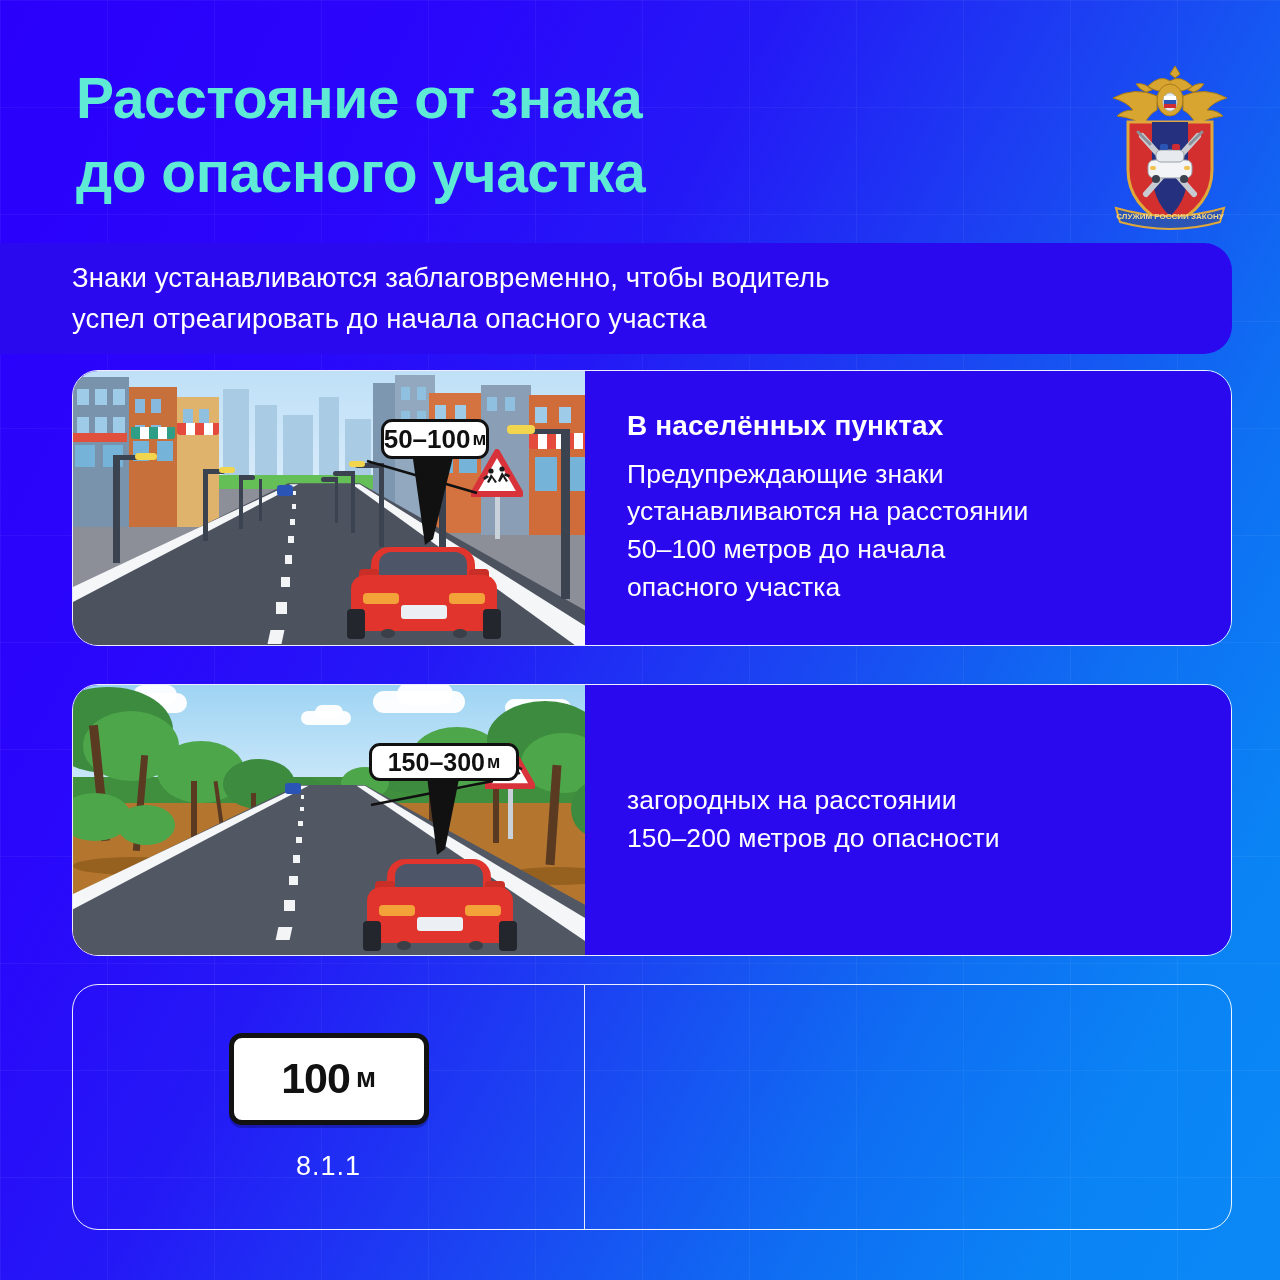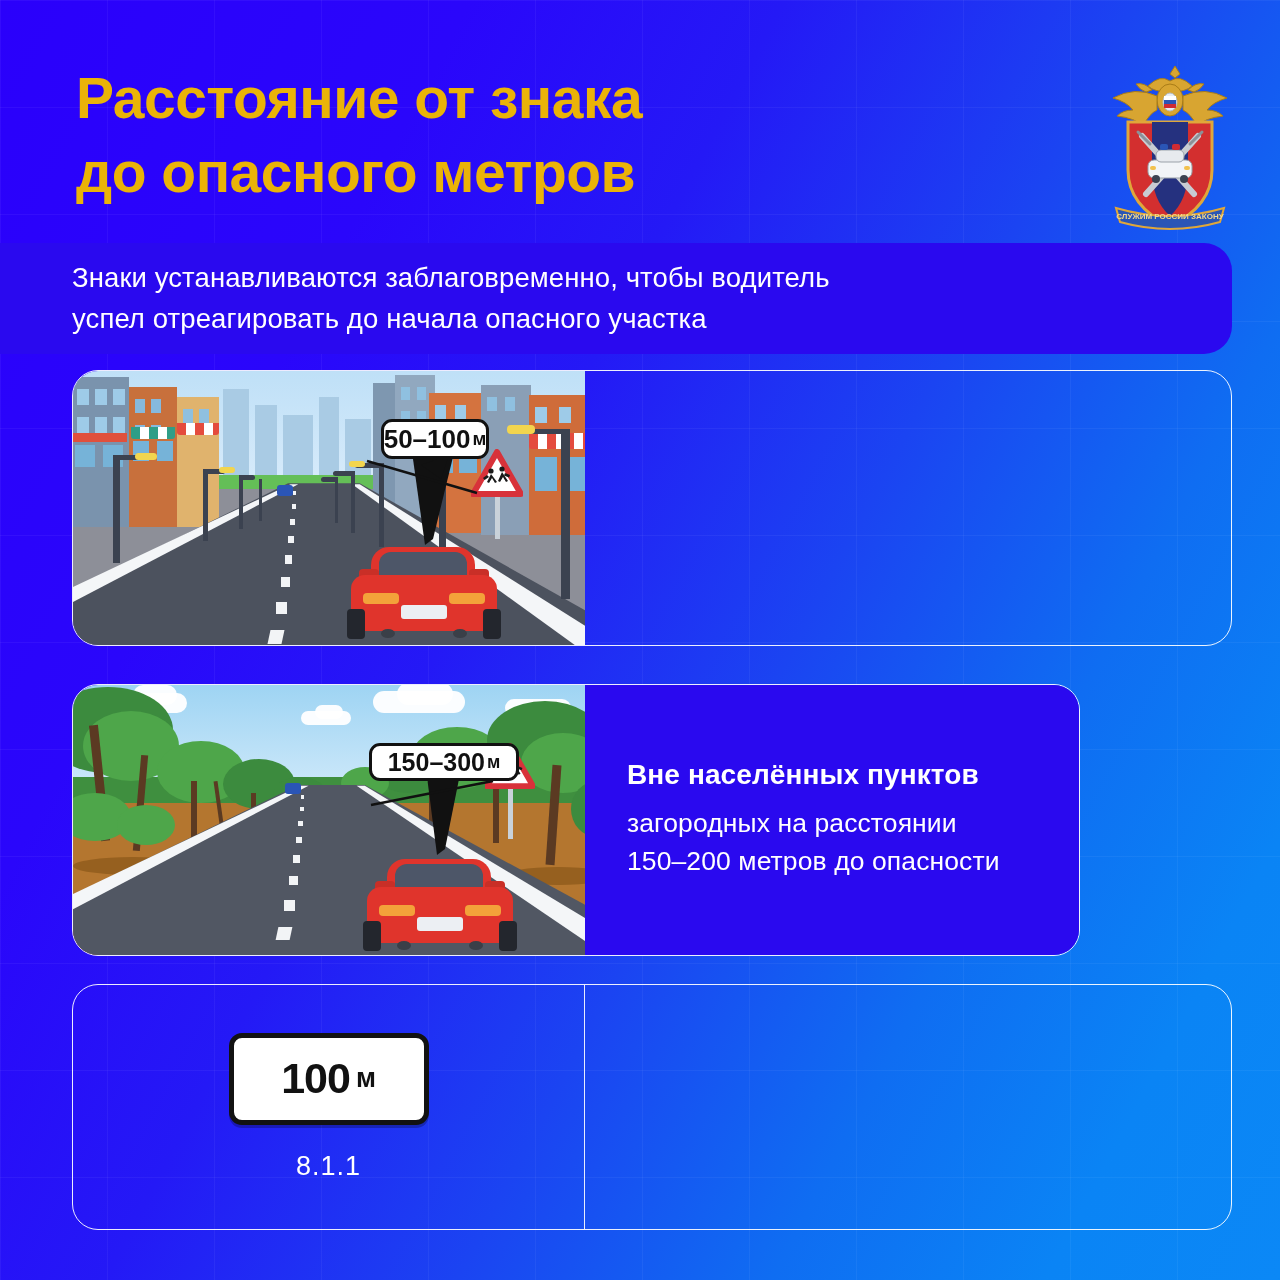--- a/index.html
+++ b/index.html
@@ -30,21 +30,21 @@
       linear-gradient(to bottom, rgba(255,255,255,.055) 1px, transparent 1px);
     background-size:107px 107px;
     opacity:.85;
   }
   #wrap { position:absolute; inset:0; }
 
   
   .title {
     position:absolute; left:76px; top:62px;
     width:840px;
-    color:#eab308;
+    color:#5eead4;
     font-size:57px;
     font-weight:bold;
     line-height:1.29;
     letter-spacing:-0.5px;
   }
   .title span { display:block; }
 
   
   .emblem { position:absolute; left:1086px; top:52px; width:168px; height:185px; }
 
@@ -80,21 +80,21 @@
     color:#fff;
   }
   .pane-txt h3 {
     font-size:28px; font-weight:bold; margin-bottom:14px; letter-spacing:.1px;
   }
   .pane-txt p { font-size:26.5px; line-height:1.42; letter-spacing:.1px; }
   .pane-txt p span { display:block; }
 
   #card1 { left:72px; top:370px; width:1160px; height:276px; }
   #card1 .pane-img { width:512px; }
-  #card2 { left:72px; top:684px; width:1008px; height:272px; }
+  #card2 { left:72px; top:684px; width:1160px; height:272px; }
   #card2 .pane-img { width:512px; }
 
   
   #card3 {
     left:72px; top:984px; width:1160px; height:246px;
     background:transparent;
   }
   #card3 .pane-sign {
     width:512px;
     display:flex; flex-direction:column;
@@ -213,21 +213,21 @@
 </head>
 <body>
 
 <div id="bg"></div>
 <div id="grid"></div>
 
 <div id="wrap">
 
   <div class="title">
     <span>Расстояние от знака</span>
-    <span>до опасного метров</span>
+    <span>до опасного участка</span>
   </div>
 
   <div class="emblem">
     <svg viewBox="0 0 168 185" width="168" height="185">
 
       <g fill="#d8a531" stroke="#a97c17" stroke-width="1">
         <path d="M84 22 l5 -8 l5 8 l-5 4 z"></path>
         <path d="M62 34 q12 -12 22 -5 q10 -7 22 5 q-6 6 -22 6 q-16 0 -22 -6z"></path>
         <ellipse cx="84" cy="48" rx="13" ry="16"></ellipse>
         <path d="M71 44 q-22 -10 -44 2 q14 4 20 12 q-10 0 -16 6 q18 2 26 10 q6 -12 14 -16z"></path>
@@ -413,20 +413,29 @@
           <div class="light" style="left:106px;top:46px;width:36px;height:11px;"></div>
           <div class="plate" style="left:58px;top:58px;width:46px;height:14px;"></div>
           <div class="wheel" style="left:4px;top:62px;width:18px;height:30px;border-radius:4px;"></div>
           <div class="wheel" style="left:140px;top:62px;width:18px;height:30px;border-radius:4px;"></div>
           <div class="exh" style="left:38px;top:82px;width:14px;height:9px;"></div>
           <div class="exh" style="left:110px;top:82px;width:14px;height:9px;"></div>
         </div>
       </div>
     </div>
 
+    <div class="pane-txt">
+      <h3>В населённых пунктах</h3>
+      <p>
+        <span>Предупреждающие знаки</span>
+        <span>устанавливаются на расстоянии</span>
+        <span>50–100 метров до начала</span>
+        <span>опасного участка</span>
+      </p>
+    </div>
   </div>
 
   <div class="card" id="card2">
 
     <div class="pane-img">
       <div class="scene">
         <div class="sky-rural"></div>
         <div class="cloud" style="left:40px;top:8px;width:74px;height:20px;"></div>
         <div class="cloud" style="left:60px;top:0px;width:44px;height:20px;"></div>
         <div class="cloud" style="left:228px;top:26px;width:50px;height:14px;"></div>
@@ -519,21 +528,20 @@
           <div class="plate" style="left:58px;top:58px;width:46px;height:14px;"></div>
           <div class="wheel" style="left:4px;top:62px;width:18px;height:30px;border-radius:4px;"></div>
           <div class="wheel" style="left:140px;top:62px;width:18px;height:30px;border-radius:4px;"></div>
           <div class="exh" style="left:38px;top:82px;width:14px;height:9px;"></div>
           <div class="exh" style="left:110px;top:82px;width:14px;height:9px;"></div>
         </div>
       </div>
     </div>
 
     <div class="pane-txt">
-      <h3>Вне населённых пунктов</h3>
       <p>
         <span>загородных на расстоянии</span>
         <span>150–200 метров до опасности</span>
       </p>
     </div>
   </div>
 
   <div class="card" id="card3">
 
     <div class="pane-sign">

